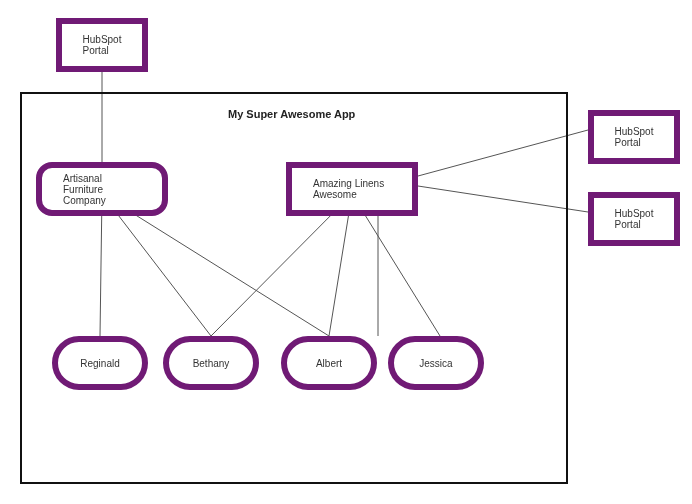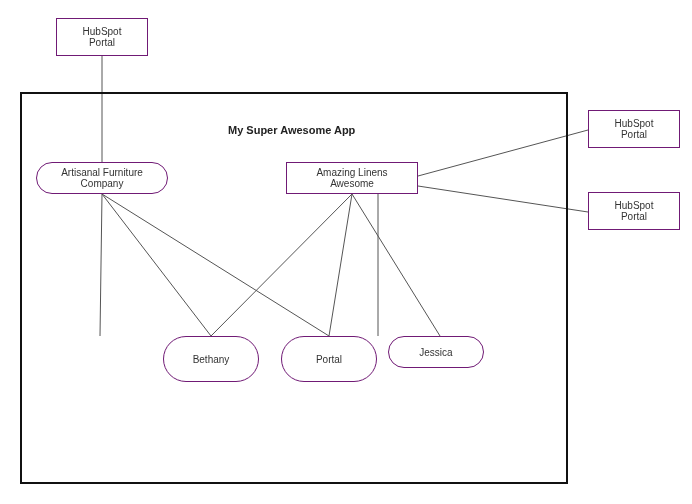--- a/index.html
+++ b/index.html
@@ -18,45 +18,43 @@
   svg.lines {
     position: absolute;
     left: 0;
     top: 0;
     width: 692px;
     height: 504px;
     pointer-events: none;
   }
   .box {
     position: absolute;
-    border: 1px solid #701a75;
+    border: 6px solid #701a75;
     background: #fff;
     font-size: 10px;
     color: #333;
     display: flex;
     align-items: center;
     justify-content: center;
-    text-align: center;
     box-sizing: border-box;
-    padding: 12px;
+    padding: 21px;
   }
   .rounded {
     border-radius: 999px;
   }
   .main-frame {
     position: absolute;
     border: 2px solid #111;
     box-sizing: border-box;
   }
   .main-title {
     position: absolute;
     font-weight: bold;
     font-size: 11px;
     color: #222;
-    margin-top: 16px;
   }
 </style>
 </head>
 <body>
 
 <div class="stage">
 
   <svg class="lines" viewBox="0 0 692 504">
     <g stroke="#555" stroke-width="1" fill="none">
       <line x1="102" y1="56" x2="102" y2="162"></line>
@@ -79,20 +77,21 @@
   <div class="box" style="left:56px; top:18px; width:92px; height:38px;">HubSpot Portal</div>
 
   <div class="box" style="left:588px; top:110px; width:92px; height:38px;">HubSpot Portal</div>
 
   <div class="box" style="left:588px; top:192px; width:92px; height:38px;">HubSpot Portal</div>
 
   <div class="box" style="left:36px; top:162px; width:132px; height:32px;border-radius:16px;">Artisanal Furniture Company</div>
 
   <div class="box" style="left:286px; top:162px; width:132px; height:32px;">Amazing Linens Awesome</div>
 
+  <div class="box rounded" style="left:52px; top:336px; width:96px; height:46px;">Reginald</div>
 
   <div class="box rounded" style="left:163px; top:336px; width:96px; height:46px;">Bethany</div>
 
-  <div class="box rounded" style="left:281px; top:336px; width:96px; height:46px;">Portal</div>
+  <div class="box rounded" style="left:281px; top:336px; width:96px; height:46px;">Albert</div>
 
   <div class="box rounded" style="left:388px; top:336px; width:96px; height:32px;">Jessica</div>
 
 </div>
 
 </body></html>

